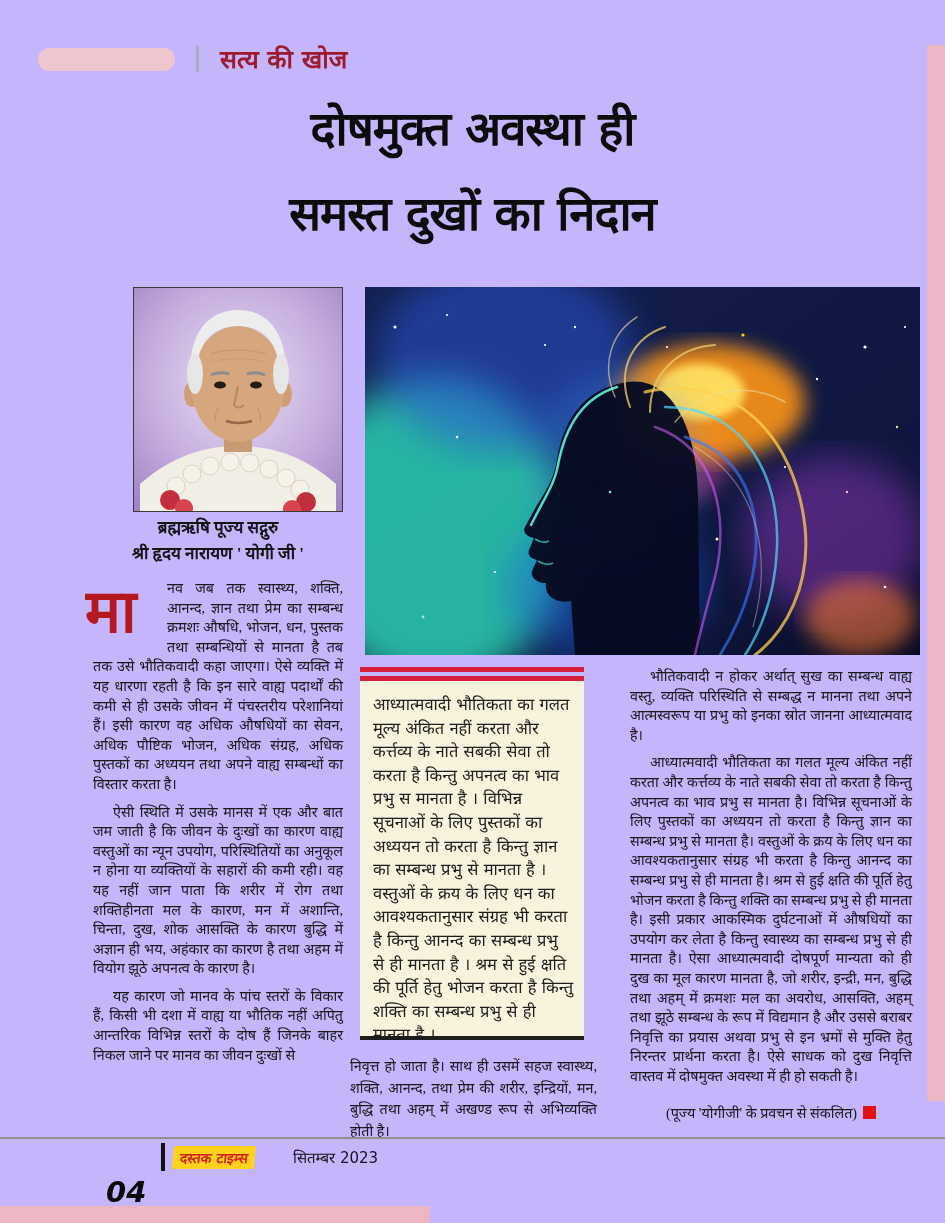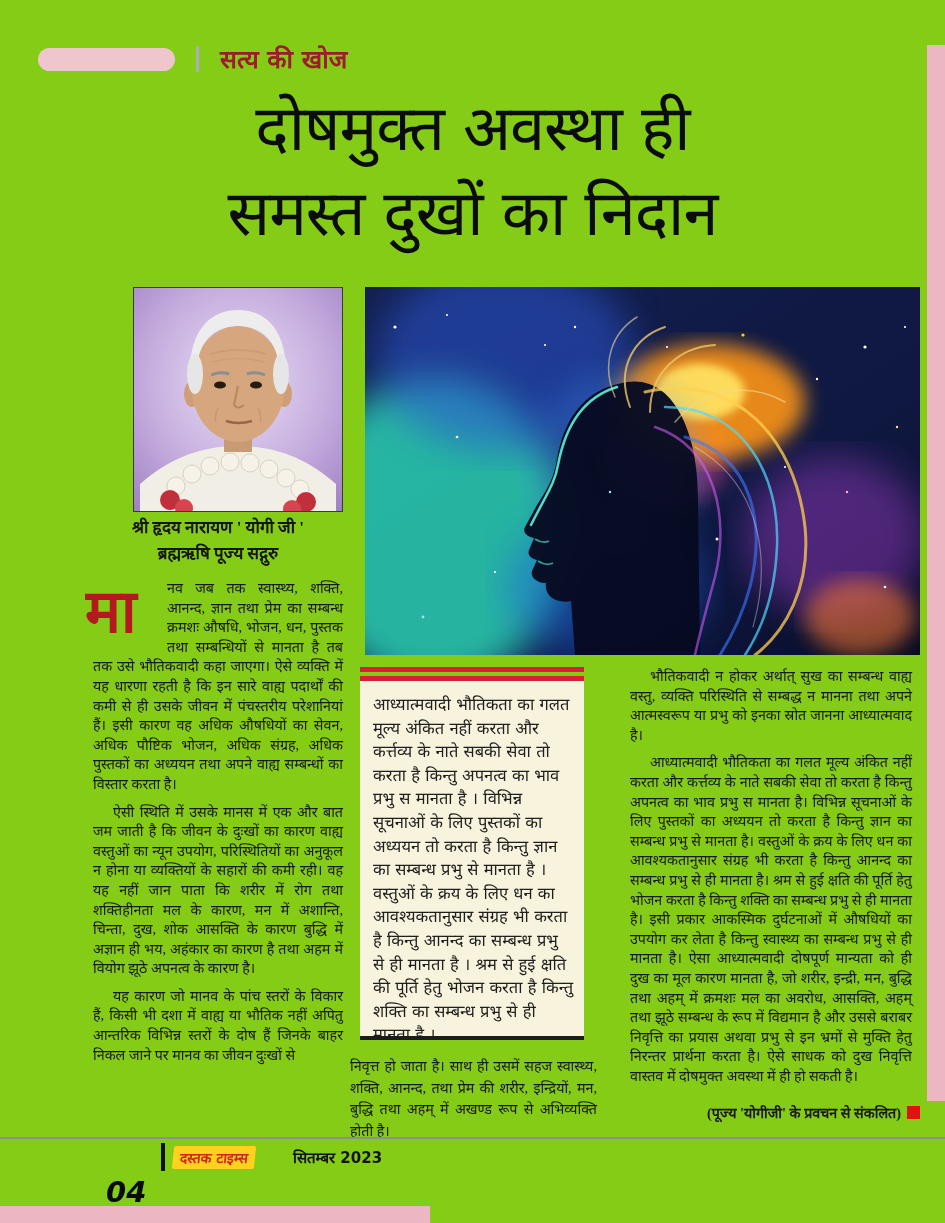--- a/index.html
+++ b/index.html
@@ -1,29 +1,29 @@
 <!DOCTYPE html>
 <html><head>
 <meta charset="utf-8">
 <style>
   html,body{margin:0;padding:0;background:#ffffff;}
-  #page{position:relative;width:945px;height:1223px;background:#84cc16;overflow:hidden;
+  #page{position:relative;width:945px;height:1223px;background:#c4b5fd;overflow:hidden;
         font-family:"Liberation Serif","DejaVu Serif",serif;color:#111;}
   .abs{position:absolute;}
 
   
   .masthead-pill{left:38px;top:48px;width:137px;height:23px;border-radius:12px;background:#f0c6ce;}
   .hdr-divider{left:196px;top:46px;width:3px;height:26px;background:#a9aebc;}
   .section-label{left:220px;top:41px;font-family:"DejaVu Sans",sans-serif;
                  font-weight:700;font-size:25px;color:#9e1b2e;}
 
   
   .headline{left:0;top:86px;width:945px;text-align:center;color:#0c0c0c;
-            font-family:"DejaVu Sans",sans-serif;font-weight:400;
-            font-size:63px;line-height:85px;letter-spacing:-1px;}
+            font-family:"DejaVu Sans",sans-serif;font-weight:700;
+            font-size:47px;line-height:85px;letter-spacing:-1px;}
 
   
   .portrait-box{left:133px;top:287px;width:208px;height:223px;border:1px solid #3a3a3a;
                 overflow:hidden;background:#c9b3e0;}
   .cosmic-box{left:365px;top:287px;width:555px;height:368px;overflow:hidden;background:#0b1030;}
   svg{display:block;}
 
   
   .caption{left:80px;top:515px;width:276px;text-align:center;font-weight:700;
            font-size:17px;line-height:26px;color:#151515;}
@@ -42,34 +42,34 @@
   
   .quote-rule{left:360px;top:667px;width:224px;height:14px;box-sizing:border-box;
               border-top:5px solid #d6203b;border-bottom:5px solid #d6203b;}
   .quote-box{left:360px;top:681px;width:224px;height:359px;box-sizing:border-box;
              background:#f8f3dc;border-bottom:4px solid #1c1c1c;
              padding:12px 10px 0 13px;overflow:hidden;
              font-family:"DejaVu Sans",sans-serif;font-weight:500;
              font-size:16.5px;line-height:23.6px;color:#1e1e1e;text-align:left;}
 
   
-  .credit{font-weight:700;text-align:right;margin-top:18px;}
+  .credit{font-weight:400;text-align:center;margin-top:18px;}
   .end-marker{display:inline-block;width:13px;height:13px;background:#e21212;
               margin-left:6px;vertical-align:-1px;}
 
   
   .footer-rule{left:0;top:1137px;width:945px;height:2px;background:#8f8f8f;}
   .page-number{left:106px;top:1175px;font-family:"DejaVu Sans",sans-serif;
                font-weight:800;font-size:29px;color:#0a0a0a;font-style:italic;}
   .pn-bar{left:161px;top:1143px;width:4px;height:28px;background:#111;}
   .mag-logo{left:173px;top:1146px;background:#ffd21e;color:#d42318;
             font-family:"DejaVu Sans",sans-serif;font-weight:800;font-size:14px;
             padding:2px 7px;transform:skewX(-6deg);border-radius:2px;}
   .issue-date{left:293px;top:1147px;font-family:"DejaVu Sans",sans-serif;
-              font-weight:700;font-size:15px;color:#141414;}
+              font-weight:400;font-size:15px;color:#141414;}
 
   
   .right-bar{left:927px;top:45px;width:18px;height:1056px;background:#edb6c3;}
   .bottom-bar{left:0;top:1206px;width:430px;height:17px;background:#edb6c3;}
 </style>
 </head>
 <body>
 
 <div id="page">
 
@@ -187,22 +187,22 @@
         <circle cx="532" cy="140" r="1.2" fill="#ffe27a"></circle>
           <circle cx="378" cy="48" r="1.6" fill="#ffd700"></circle>
         <circle cx="58" cy="330" r="1.4" fill="#aaddff"></circle>
           <circle cx="210" cy="40" r="1.2"></circle>
           <circle cx="540" cy="40" r="1.1"></circle>
       </g>
     </svg>
   </div>
 
   <div class="abs caption">
+    <div>ब्रह्मऋषि पूज्य सद्गुरु</div>
     <div>श्री हृदय नारायण ' योगी जी '</div>
-    <div>ब्रह्मऋषि पूज्य सद्गुरु</div>
   </div>
 
   <div class="abs bodycol col1">
     <div class="dropcap">मा</div>
     <p>नव जब तक स्वास्थ्य, शक्ति, आनन्द, ज्ञान तथा प्रेम का सम्बन्ध क्रमशः औषधि, भोजन, धन, पुस्तक तथा सम्बन्धियों से मानता है तब तक उसे भौतिकवादी कहा जाएगा। ऐसे व्यक्ति में यह धारणा रहती है कि इन सारे वाह्य पदार्थों की कमी से ही उसके जीवन में पंचस्तरीय परेशानियां हैं। इसी कारण वह अधिक औषधियों का सेवन, अधिक पौष्टिक भोजन, अधिक संग्रह, अधिक पुस्तकों का अध्ययन तथा अपने वाह्य सम्बन्धों का विस्तार करता है।</p>
     <p class="ind">ऐसी स्थिति में उसके मानस में एक और बात जम जाती है कि जीवन के दुःखों का कारण वाह्य वस्तुओं का न्यून उपयोग, परिस्थितियों का अनुकूल न होना या व्यक्तियों के सहारों की कमी रही। वह यह नहीं जान पाता कि शरीर में रोग तथा शक्तिहीनता मल के कारण, मन में अशान्ति, चिन्ता, दुख, शोक आसक्ति के कारण बुद्धि में अज्ञान ही भय, अहंकार का कारण है तथा अहम में वियोग झूठे अपनत्व के कारण है।</p>
     <p class="ind">यह कारण जो मानव के पांच स्तरों के विकार हैं, किसी भी दशा में वाह्य या भौतिक नहीं अपितु आन्तरिक विभिन्न स्तरों के दोष हैं जिनके बाहर निकल जाने पर मानव का जीवन दुःखों से</p>
   </div>
 
   <div class="abs quote-rule"></div>

